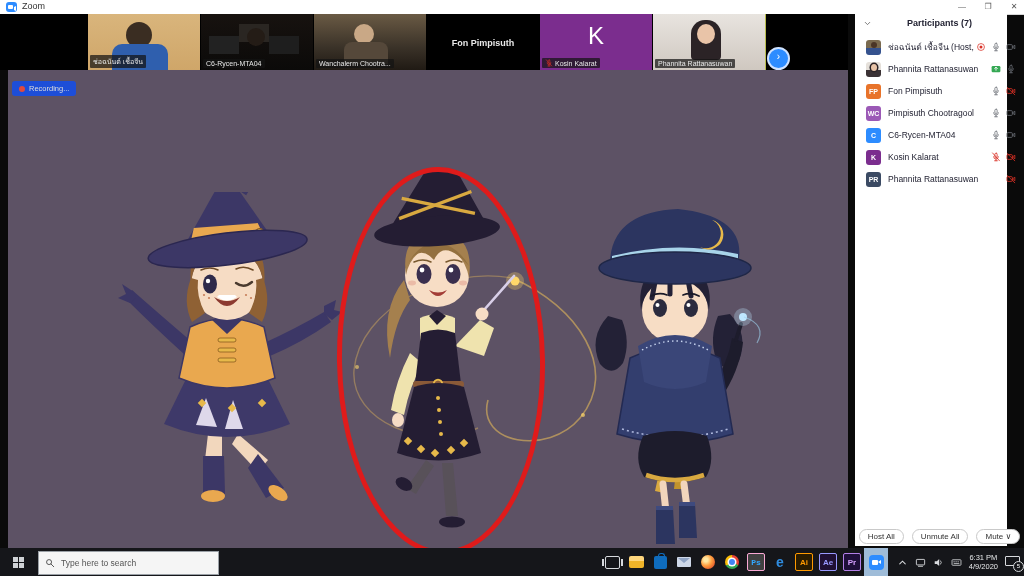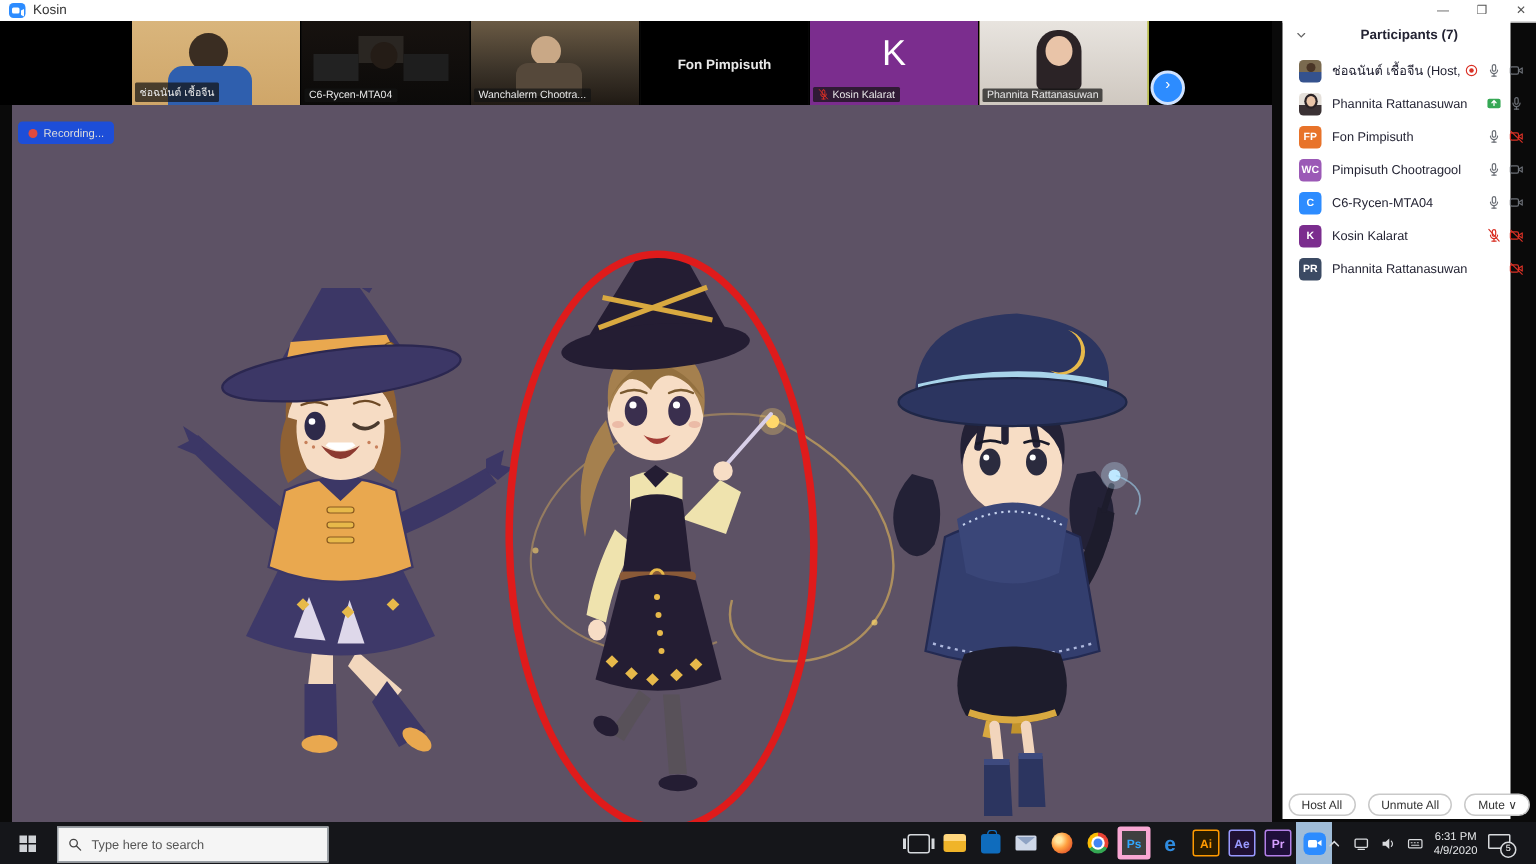--- a/index.html
+++ b/index.html
@@ -93,30 +93,30 @@
   .g.task-view:before{content:"";position:absolute;left:-4px;top:2px;width:2px;height:7px;background:#d6d9dd;}
   .g.task-view:after{content:"";position:absolute;right:-4px;top:2px;width:2px;height:7px;background:#d6d9dd;}
   .g.file-explorer{background:linear-gradient(180deg,#ffd77e 40%,#f0b429 40%);border-radius:2px;width:15px;height:12px;}
   .g.store{background:#0f6cbd;border-radius:2px;width:13px;height:13px;color:#fff;font-size:9px;}
   .g.store:before{content:"";position:absolute;top:-3px;left:4px;width:5px;height:3px;border:1px solid #0f6cbd;border-bottom:none;border-radius:3px 3px 0 0;}
   .g.mail{background:#cfd8e8;width:14px;height:10px;border-radius:1px;}
   .g.mail:before{content:"";position:absolute;left:1px;top:1px;border-left:6px solid transparent;border-right:6px solid transparent;border-top:5px solid #8fa3c4;}
   .g.firefox{background:radial-gradient(circle at 35% 35%,#ffe8a3 15%,#ff9f3f 45%,#e3572b 80%);border-radius:50%;width:14px;height:14px;}
   .g.chrome{background:conic-gradient(#ea4335 0 33%,#34a853 33% 66%,#fbbc05 66% 100%);border-radius:50%;width:14px;height:14px;}
   .g.chrome:before{content:"";position:absolute;left:4px;top:4px;width:6px;height:6px;border-radius:50%;background:#4285f4;box-shadow:0 0 0 1.5px #fff;}
-  .g.photoshop{background:#404040;color:#31a8ff;border:3px solid #f9a8d4;}
+  .g.photoshop{background:#404040;color:#31a8ff;border:1px solid #f9a8d4;font-family:Liberation Mono, monospace;}
   .g.edge{color:#2f8ce0;font-size:14px;font-weight:bold;}
   .g.illustrator{background:#2a1c00;color:#ff9a00;border:1px solid #ff9a00;}
   .g.after-effects{background:#1f1033;color:#9999ff;border:1px solid #9999ff;}
   .g.premiere{background:#1f0f3a;color:#d6a0ff;border:1px solid #b37fe8;}
   .g.zoom-app{background:#2d8cff;border-radius:4px;width:15px;height:15px;}
   .g.zoom-app:before{content:"";position:absolute;left:3px;top:5px;width:6px;height:5px;background:#fff;border-radius:1px;}
   .g.zoom-app:after{content:"";position:absolute;left:9.5px;top:5.5px;border-top:2px solid transparent;border-bottom:2px solid transparent;border-right:3px solid #fff;width:0;}
   .tbi.highlight{background:#9fbcd8;}
-  #tray{position:absolute;right:0;top:0;height:28px;display:flex;align-items:center;gap:7px;padding-right:17px;color:#d8dadd;}
+  #tray{position:absolute;right:0;top:0;height:28px;display:flex;align-items:center;gap:7px;padding-right:4px;color:#d8dadd;}
   #tray svg{width:11px;height:11px;color:#d8dadd;}
   #clock{text-align:center;font-size:7.5px;line-height:9px;color:#e6e8ea;}
   #notif{position:relative;width:15px;height:13px;}
   #notif .bubble{position:absolute;inset:0 0 3px 0;border:1.2px solid #d8dadd;border-radius:1px;}
   #notif .badge{position:absolute;right:-4px;bottom:-3px;width:9px;height:9px;border-radius:50%;background:#15161a;
      border:1px solid #d8dadd;color:#fff;font-size:6px;line-height:8px;text-align:center;}
 </style>
 </head>
 <body>
 
@@ -182,21 +182,21 @@
         <rect x="1.5" y="4" width="13" height="8" rx="1" fill="none" stroke="currentColor" stroke-width="1.2"></rect>
         <path d="M4,7h1M7,7h1M10,7h1M4.5,9.5h7" stroke="currentColor" stroke-width="1.1" stroke-linecap="round"></path>
       </symbol>
   </defs>
 </svg>
 
 <div id="screen">
 
   <div id="titlebar" class="abs">
     <div id="zoom-logo" class="abs"></div>
-    <div id="win-title" class="abs">Kosin</div>
+    <div id="win-title" class="abs">Zoom</div>
     <div id="ctl-min" class="abs winctl">—</div>
     <div id="ctl-max" class="abs winctl">❐</div>
     <div id="ctl-close" class="abs winctl">✕</div>
   </div>
 
   <div id="videostrip" class="abs">
     <div id="tiles">
         <div class="tile" style="left: 88px;">
           <div class="scene wallpaper-person"></div>
           <span class="vname">ช่อฉนันต์ เชื้อจีน</span>

